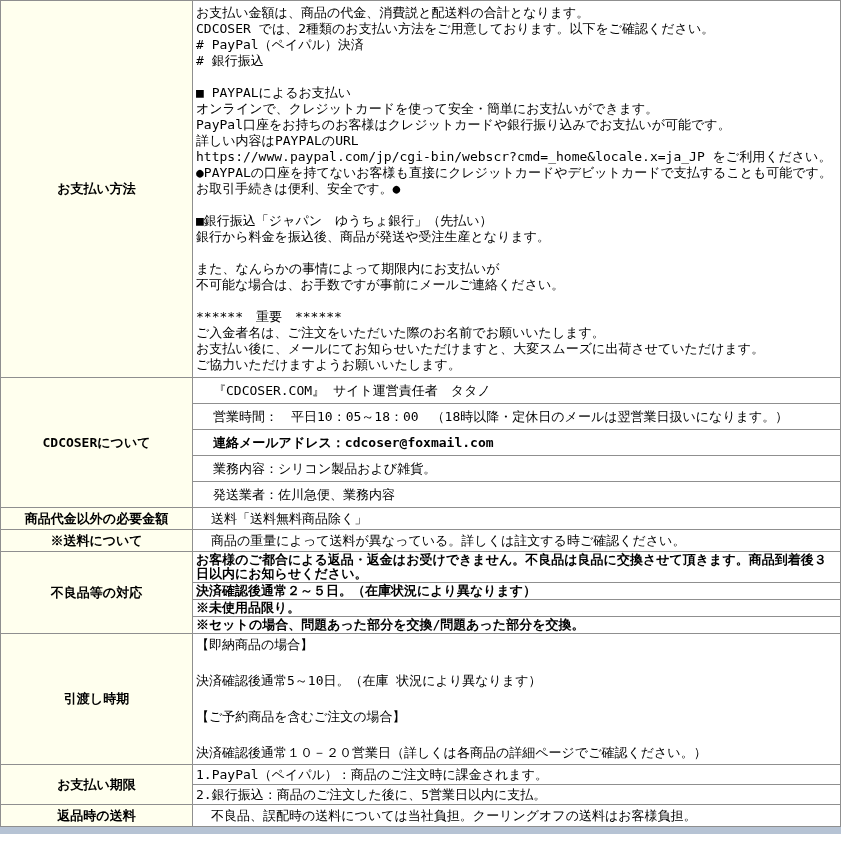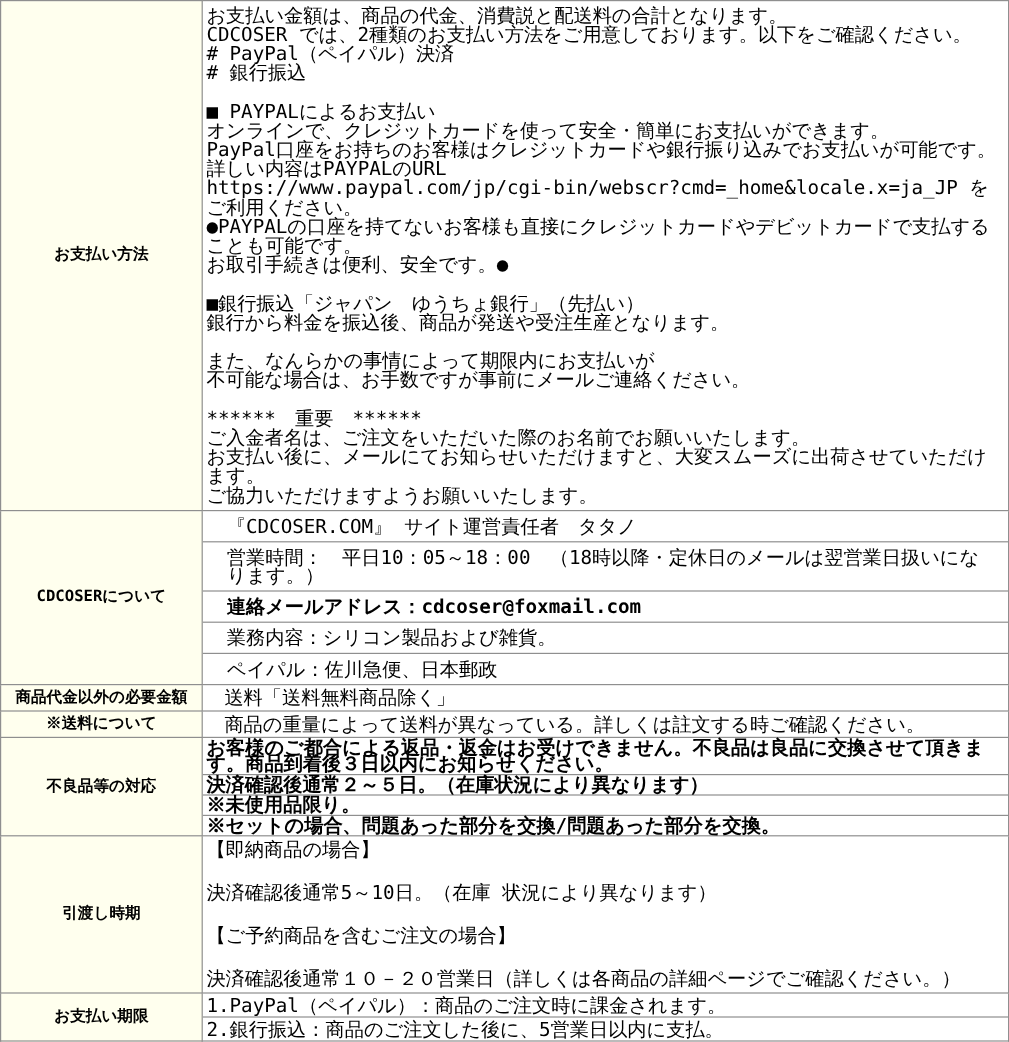--- a/index.html
+++ b/index.html
@@ -23,31 +23,31 @@
     width: 841px;
     border-collapse: collapse;
     table-layout: fixed;
   }
   table.info-table th,
   table.info-table td {
     border: 1px solid var(--border, #8f8f8f);
     vertical-align: middle;
   }
   th.row-label {
-    width: 168px;
+    width: 192px;
     background: var(--header-bg, #ffffee);
     font-size: 13px;
     font-weight: bold;
     text-align: center;
     padding: 2px;
     line-height: 16px;
   }
   td.row-content {
     padding: 0;
-    font-size: 16px;
+    font-size: 13px;
   }
   .pre {
     white-space: pre-wrap;
     word-break: break-all;
     line-height: 16px;
     padding: 4px 3px;
   }
   .pre.lh18 {
     line-height: 18px;
     padding: 2px 3px;
@@ -121,21 +121,21 @@
         </td>
       </tr>
 
       <tr>
         <th class="row-label">CDCOSERについて</th>
         <td class="row-content">
           <div class="sub-row about">『CDCOSER.COM』 サイト運営責任者　タタノ</div>
           <div class="sub-row about">営業時間：　平日10：05～18：00　（18時以降・定休日のメールは翌営業日扱いになります。）</div>
           <div class="sub-row about bold">連絡メールアドレス：cdcoser@foxmail.com</div>
           <div class="sub-row about">業務内容：シリコン製品および雑貨。</div>
-          <div class="sub-row about">ペイパル：佐川急便、日本郵政</div>
+          <div class="sub-row about">発送業者：佐川急便、業務内容</div>
         </td>
       </tr>
 
       <tr>
         <th class="row-label">商品代金以外の必要金額</th>
         <td class="row-content">
           <div class="single-line">送料「送料無料商品除く」</div>
         </td>
       </tr>
 

